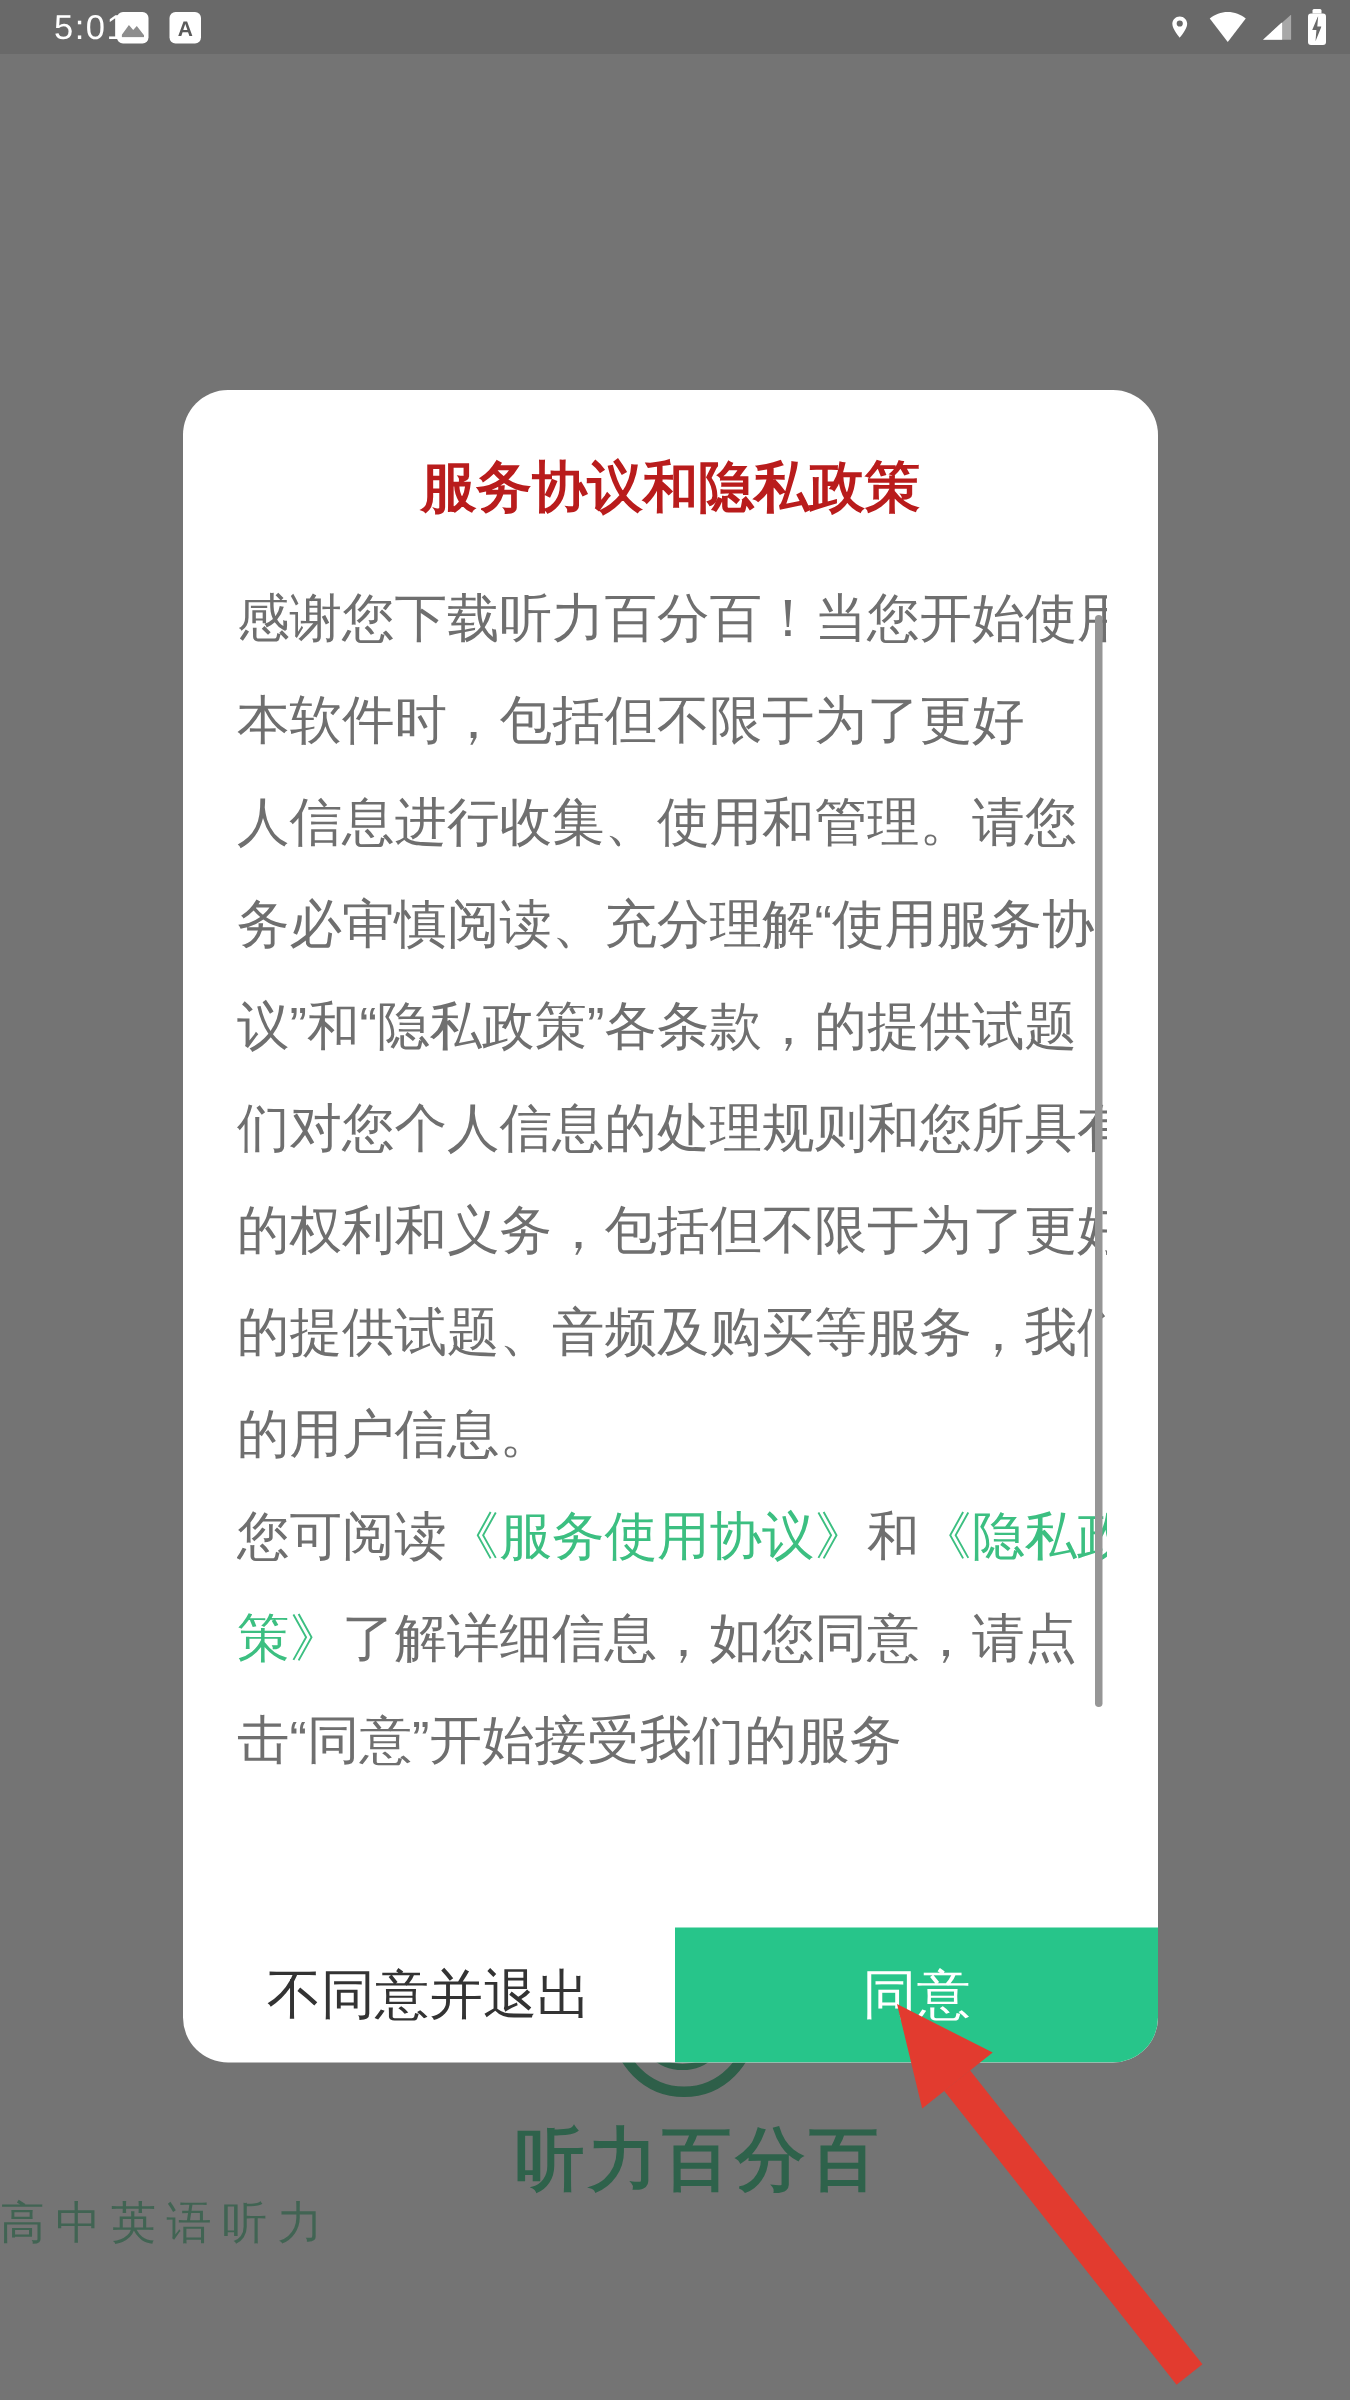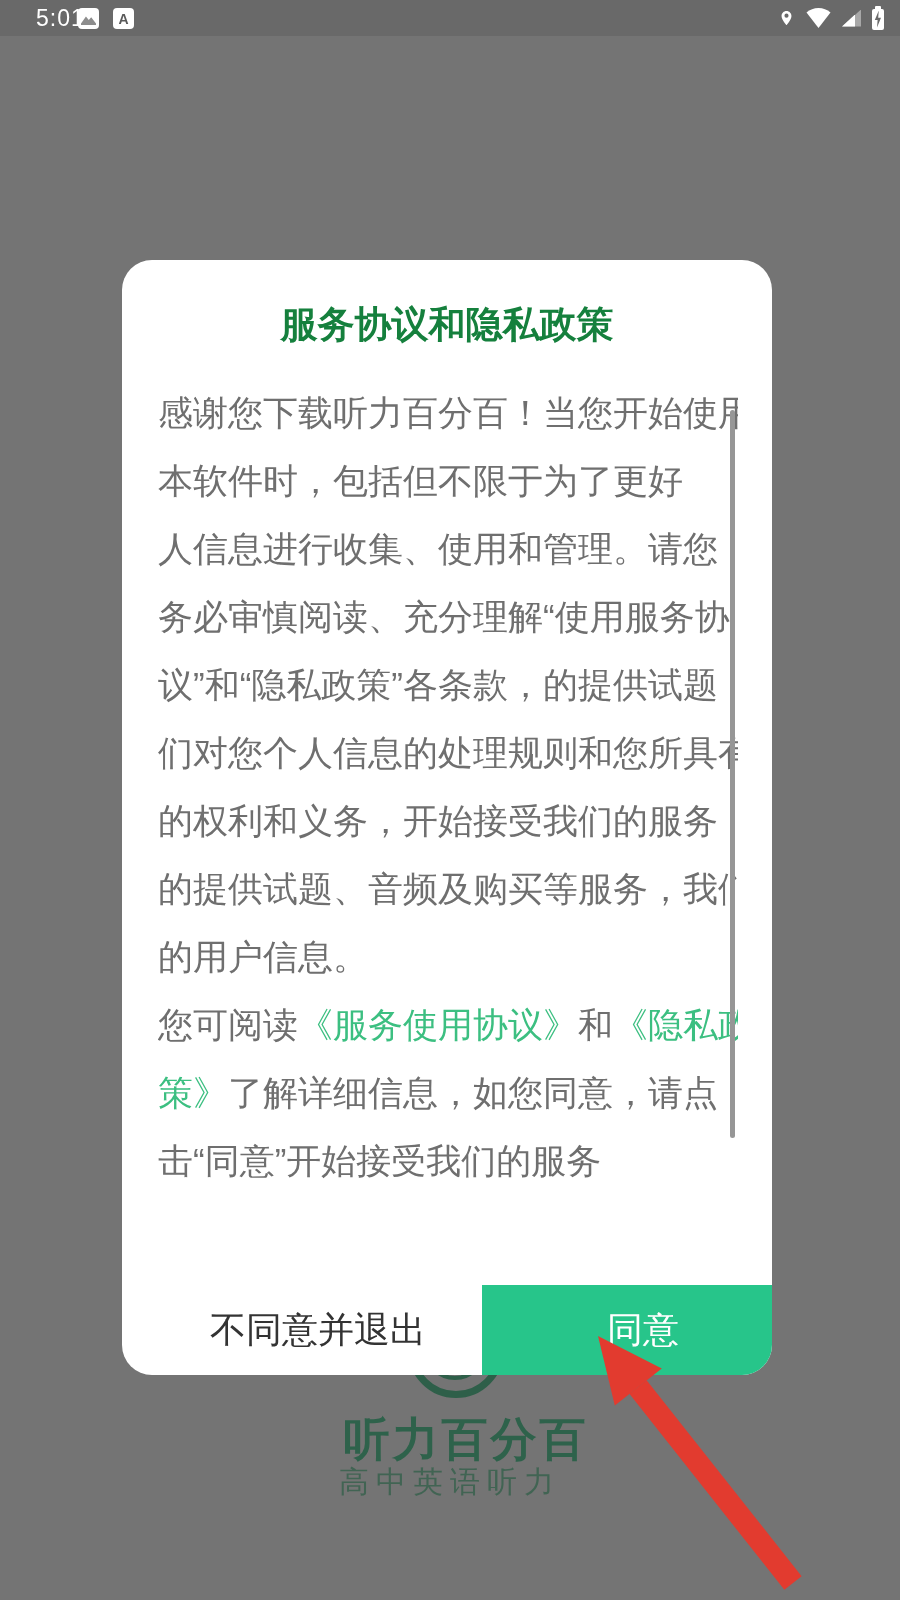--- a/index.html
+++ b/index.html
@@ -33,34 +33,34 @@
   .batt{position:relative;width:12px;height:21px;background:#fff;border-radius:2px;margin-top:2px;}
   .batt:before{content:"";position:absolute;top:-3px;left:3px;width:6px;height:3px;background:#fff;border-radius:1px 1px 0 0;}
   .bolt{position:absolute;left:1px;top:2px;width:10px;height:17px;background:#6a6a6a;
     clip-path:polygon(58% 0,18% 56%,46% 56%,40% 100%,80% 42%,52% 42%);}
 
   
   .emblem-outer{position:absolute;left:408px;top:1302px;width:82px;height:82px;border:7px solid #2E5F49;border-radius:50%;}
   .emblem-inner{position:absolute;left:424px;top:1318px;width:54px;height:54px;border:4px solid #2E5F49;border-radius:50%;}
   .splash-name{position:absolute;top:1409px;left:16px;width:900px;text-align:center;
     font-size:46px;font-weight:bold;color:var(--logo);letter-spacing:3px;}
-  .splash-sub{position:absolute;top:1462px;left:0;width:900px;text-align:center;
+  .splash-sub{position:absolute;top:1462px;left:0;width:900px;
     font-size:30px;color:rgba(56,98,77,0.85);letter-spacing:7px;}
 
   
   .dialog{position:absolute;left:122px;top:260px;width:650px;height:1115px;
     background:#fff;border-radius:30px;overflow:hidden;z-index:10;}
   .dialog-title{position:absolute;top:40px;left:0;width:100%;text-align:center;
-    font-size:37px;font-weight:bold;color:#15803d;}
+    font-size:37px;font-weight:bold;color:#b91c1c;}
   .dialog-body{position:absolute;left:36px;top:119px;width:580px;height:852px;overflow:hidden;}
   .body-line{height:68px;line-height:68px;font-size:35px;color:#6F6F6F;white-space:nowrap;}
   .body-line .link{color:var(--link);}
   .scrollbar-thumb{position:absolute;right:37px;top:150px;width:5px;height:728px;
     background:#969696;border-radius:3px;}
-  .btn-row{position:absolute;left:0;bottom:0;width:100%;height:90px;display:flex;padding-left:32px;}
+  .btn-row{position:absolute;left:0;bottom:0;width:100%;height:90px;display:flex;}
   .btn-disagree{width:328px;height:90px;border:none;background:transparent;
     font-size:36px;color:#333;font-family:inherit;display:flex;align-items:center;justify-content:center;cursor:pointer;}
   .btn-agree{flex:1;height:90px;border:none;background:var(--accent);
     font-size:36px;color:#fff;font-family:Liberation Serif, serif;display:flex;align-items:center;justify-content:center;
     border-radius:0 0 28px 0;cursor:pointer;}
 
   
   .arrow-svg{position:absolute;left:540px;top:1310px;z-index:50;overflow:visible;}
 </style>
 </head>
@@ -100,21 +100,21 @@
 
 <div class="dialog">
   <div class="dialog-title">服务协议和隐私政策</div>
   <div class="dialog-body">
       <div class="body-line"><span>感谢您下载听力百分百！当您开始使用</span></div>
       <div class="body-line"><span>本软件时，包括但不限于为了更好</span></div>
       <div class="body-line"><span>人信息进行收集、使用和管理。请您</span></div>
       <div class="body-line"><span>务必审慎阅读、充分理解“使用服务协</span></div>
       <div class="body-line"><span>议”和“隐私政策”各条款，的提供试题</span></div>
       <div class="body-line"><span>们对您个人信息的处理规则和您所具有</span></div>
-      <div class="body-line"><span>的权利和义务，开始接受我们的服务</span></div>
+      <div class="body-line"><span>的权利和义务，包括但不限于为了更好</span></div>
       <div class="body-line"><span>的提供试题、音频及购买等服务，我们</span></div>
       <div class="body-line"><span>的用户信息。</span></div>
       <div class="body-line"><span>您可阅读</span><span class="link">《服务使用协议》</span><span>和</span><span class="link">《隐私政</span></div>
       <div class="body-line"><span class="link">策》</span><span>了解详细信息，如您同意，请点</span></div>
       <div class="body-line"><span>击“同意”开始接受我们的服务</span></div>
     </div>
   <div class="scrollbar-thumb"></div>
   <div class="btn-row">
     <button class="btn-disagree">不同意并退出</button>
     <button class="btn-agree">同意</button>

